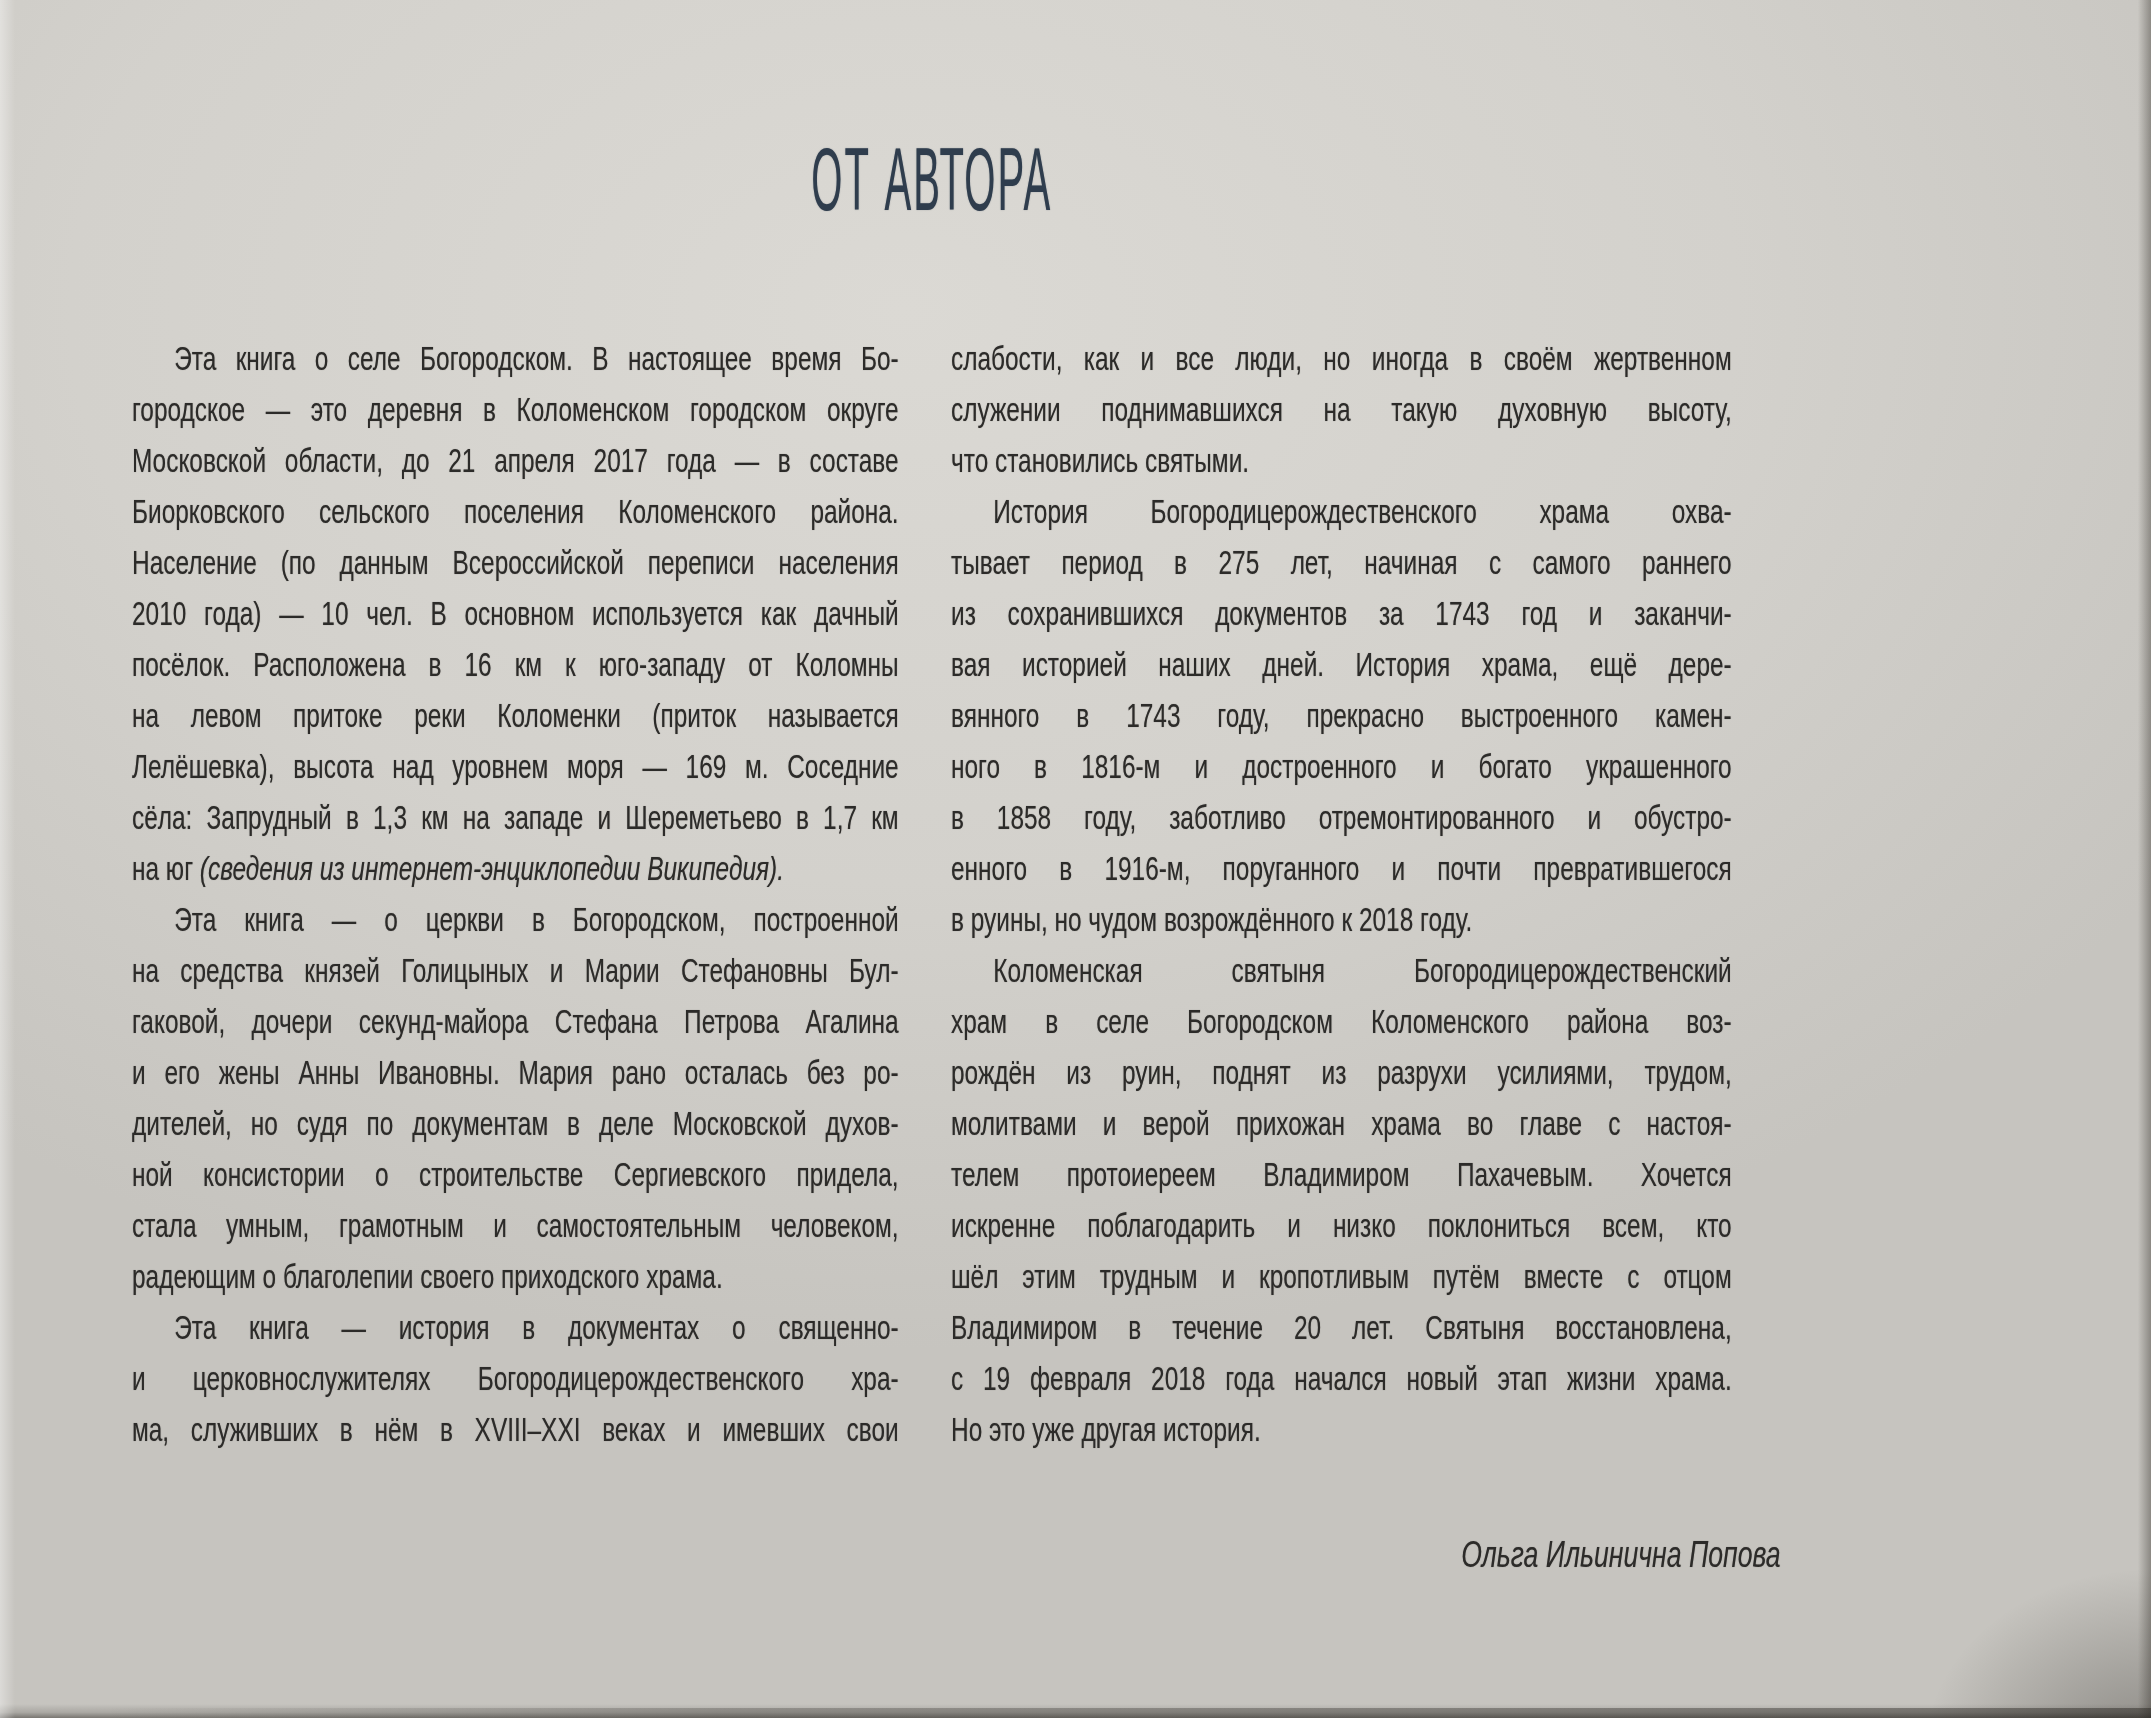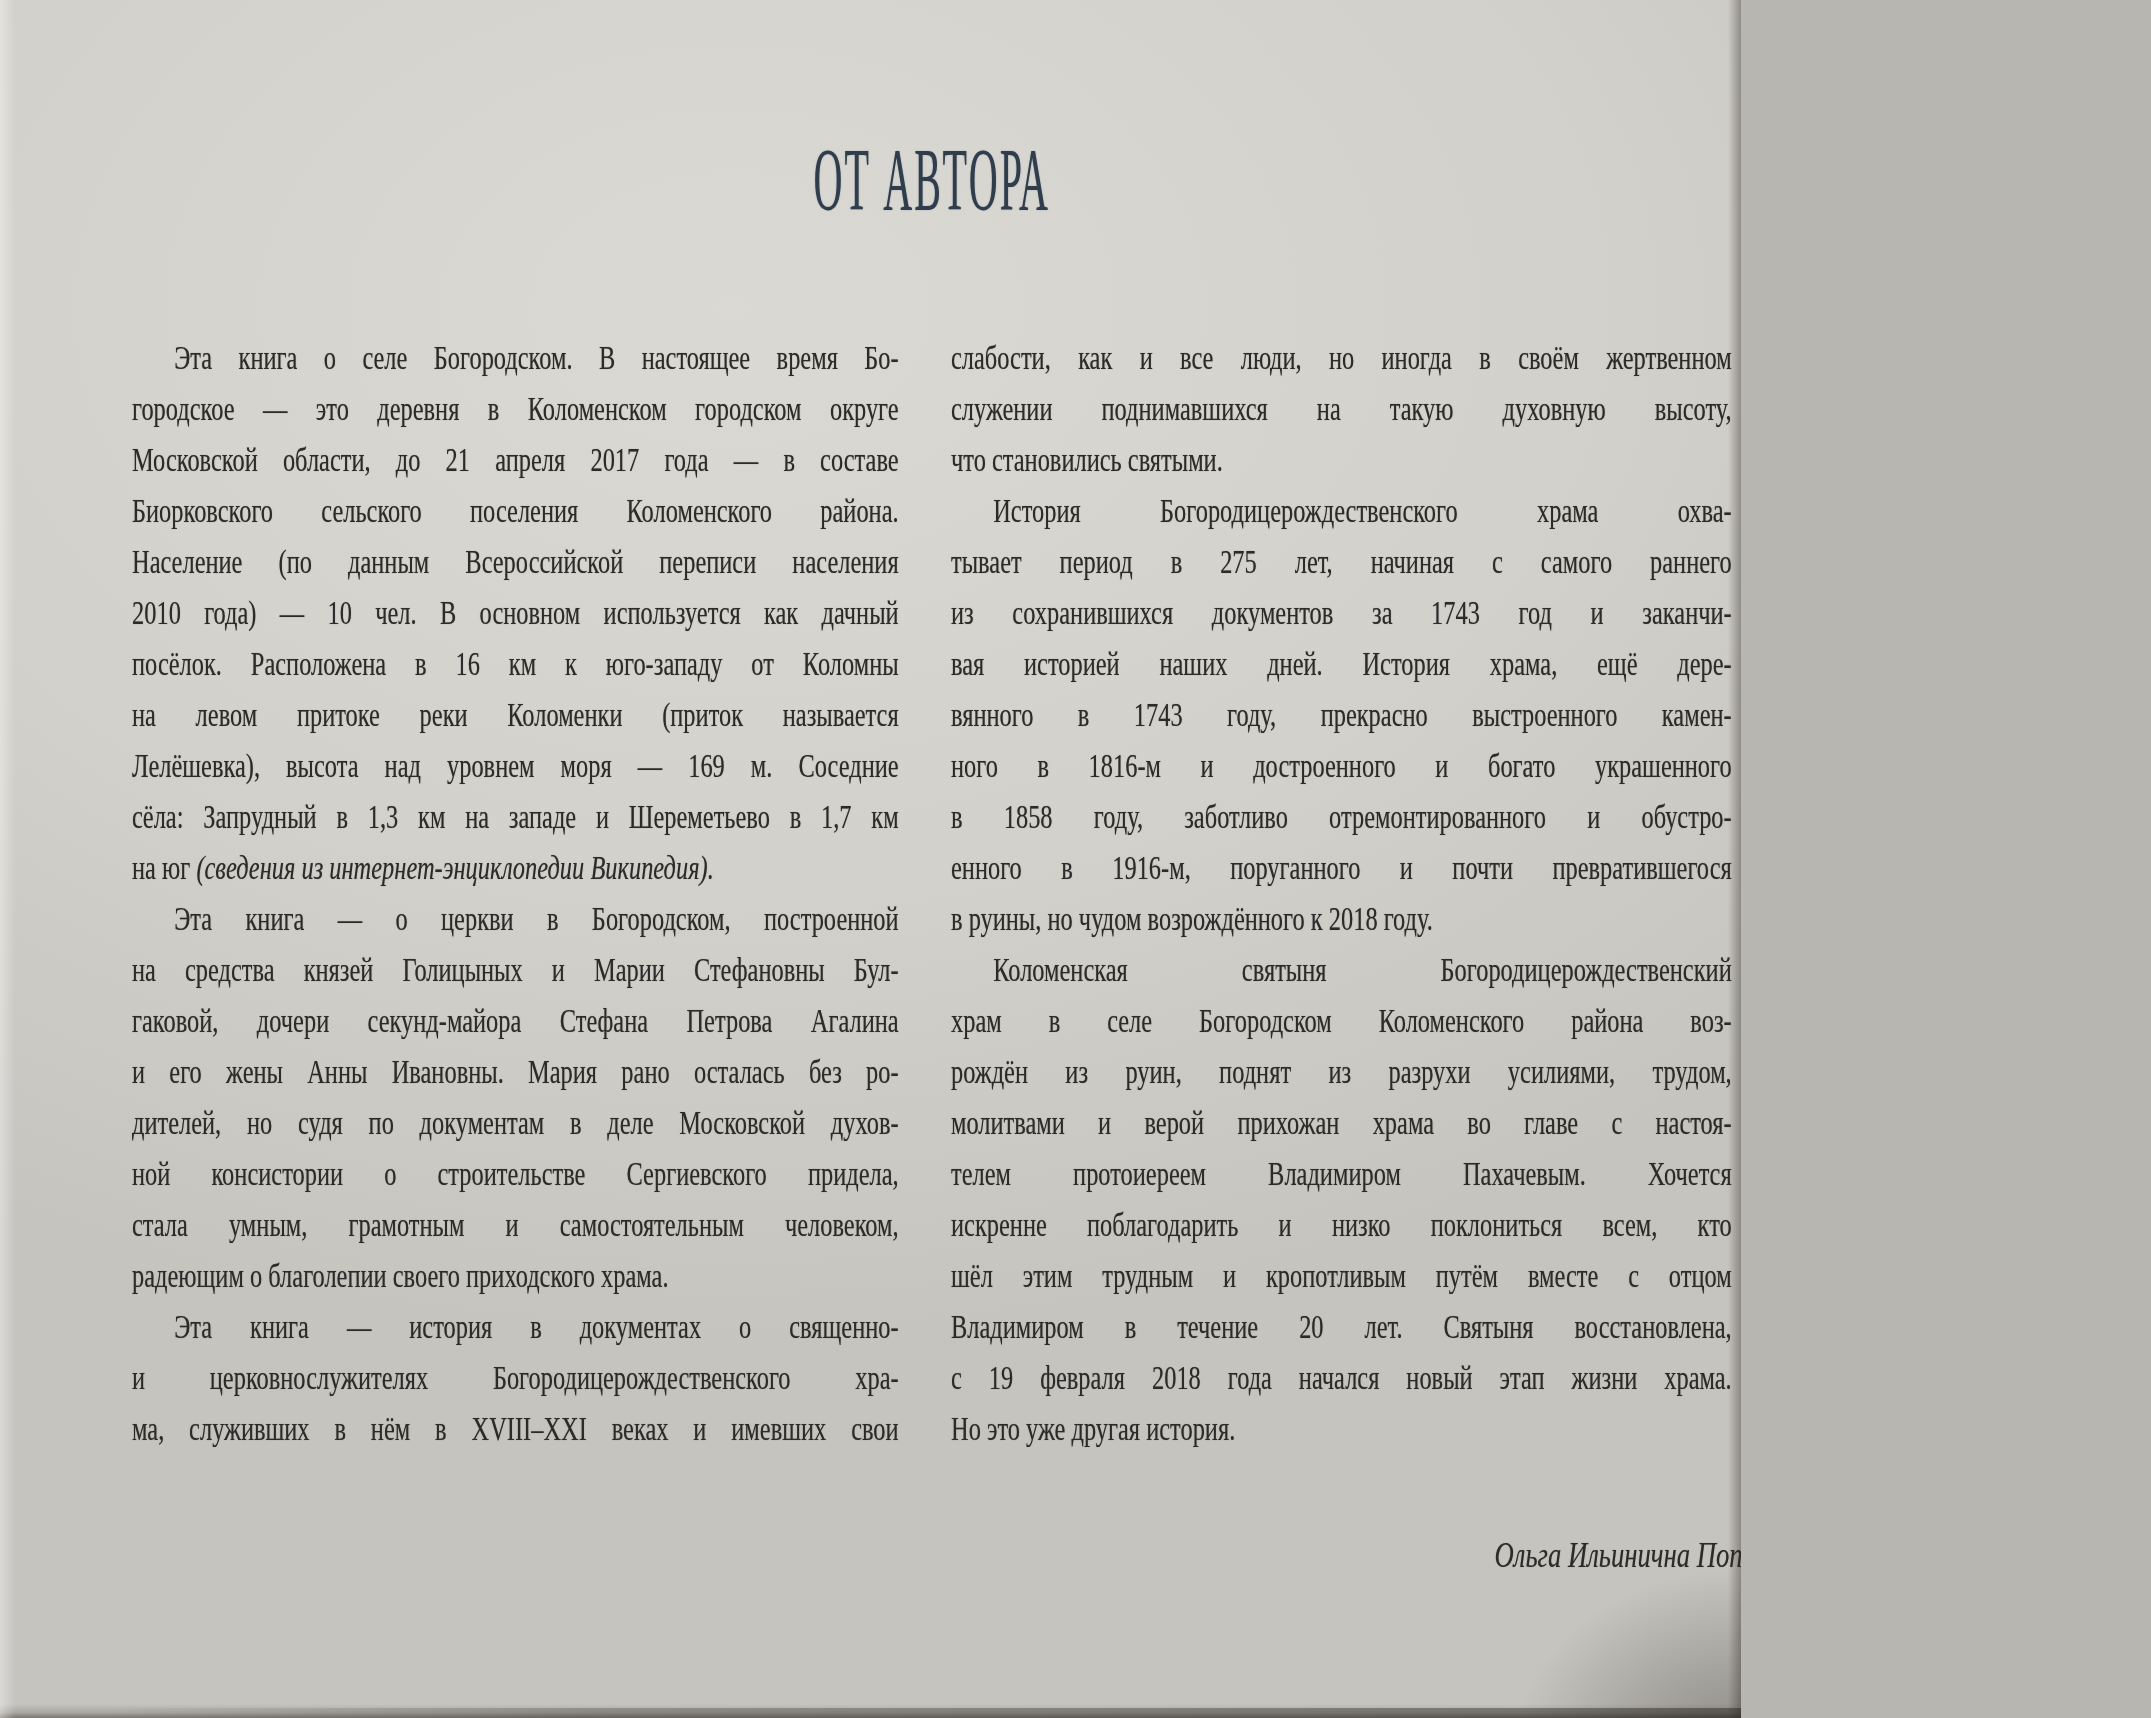--- a/index.html
+++ b/index.html
@@ -2,24 +2,24 @@
 <html style="--paper: #d3d1cc; --paper-light: #dbd9d4; --paper-dark: #c6c4bf; --title-color: #2f3d4d; --text-color: #2c2b29;font-size:15px"><head>
 <meta charset="utf-8">
 <style>
   html, body {
     margin: 0;
     padding: 0;
     background: #b8b6b1;
   }
   #page-root {
     position: relative;
-    width: 1741px;
+    width: 2151px;
     height: 1719px;
     overflow: hidden;
-    font-family: Liberation Serif, serif;
+    font-family: Liberation Sans, sans-serif;
     background:
       
       linear-gradient(to right, rgba(255,255,255,0.38) 0px, rgba(255,255,255,0.0) 15px),
       
       linear-gradient(to left, rgba(50,46,40,0.40) 0px, rgba(50,46,40,0.0) 13.2px),
       
       linear-gradient(to top, rgba(42,39,34,0.55) 0px, rgba(42,39,34,0.18) 6.6px, rgba(42,39,34,0.0) 15px),
       
       radial-gradient(303px 246px at 100% 102%, rgba(40,37,32,0.38) 0%, rgba(40,37,32,0.0) 75%),
       

